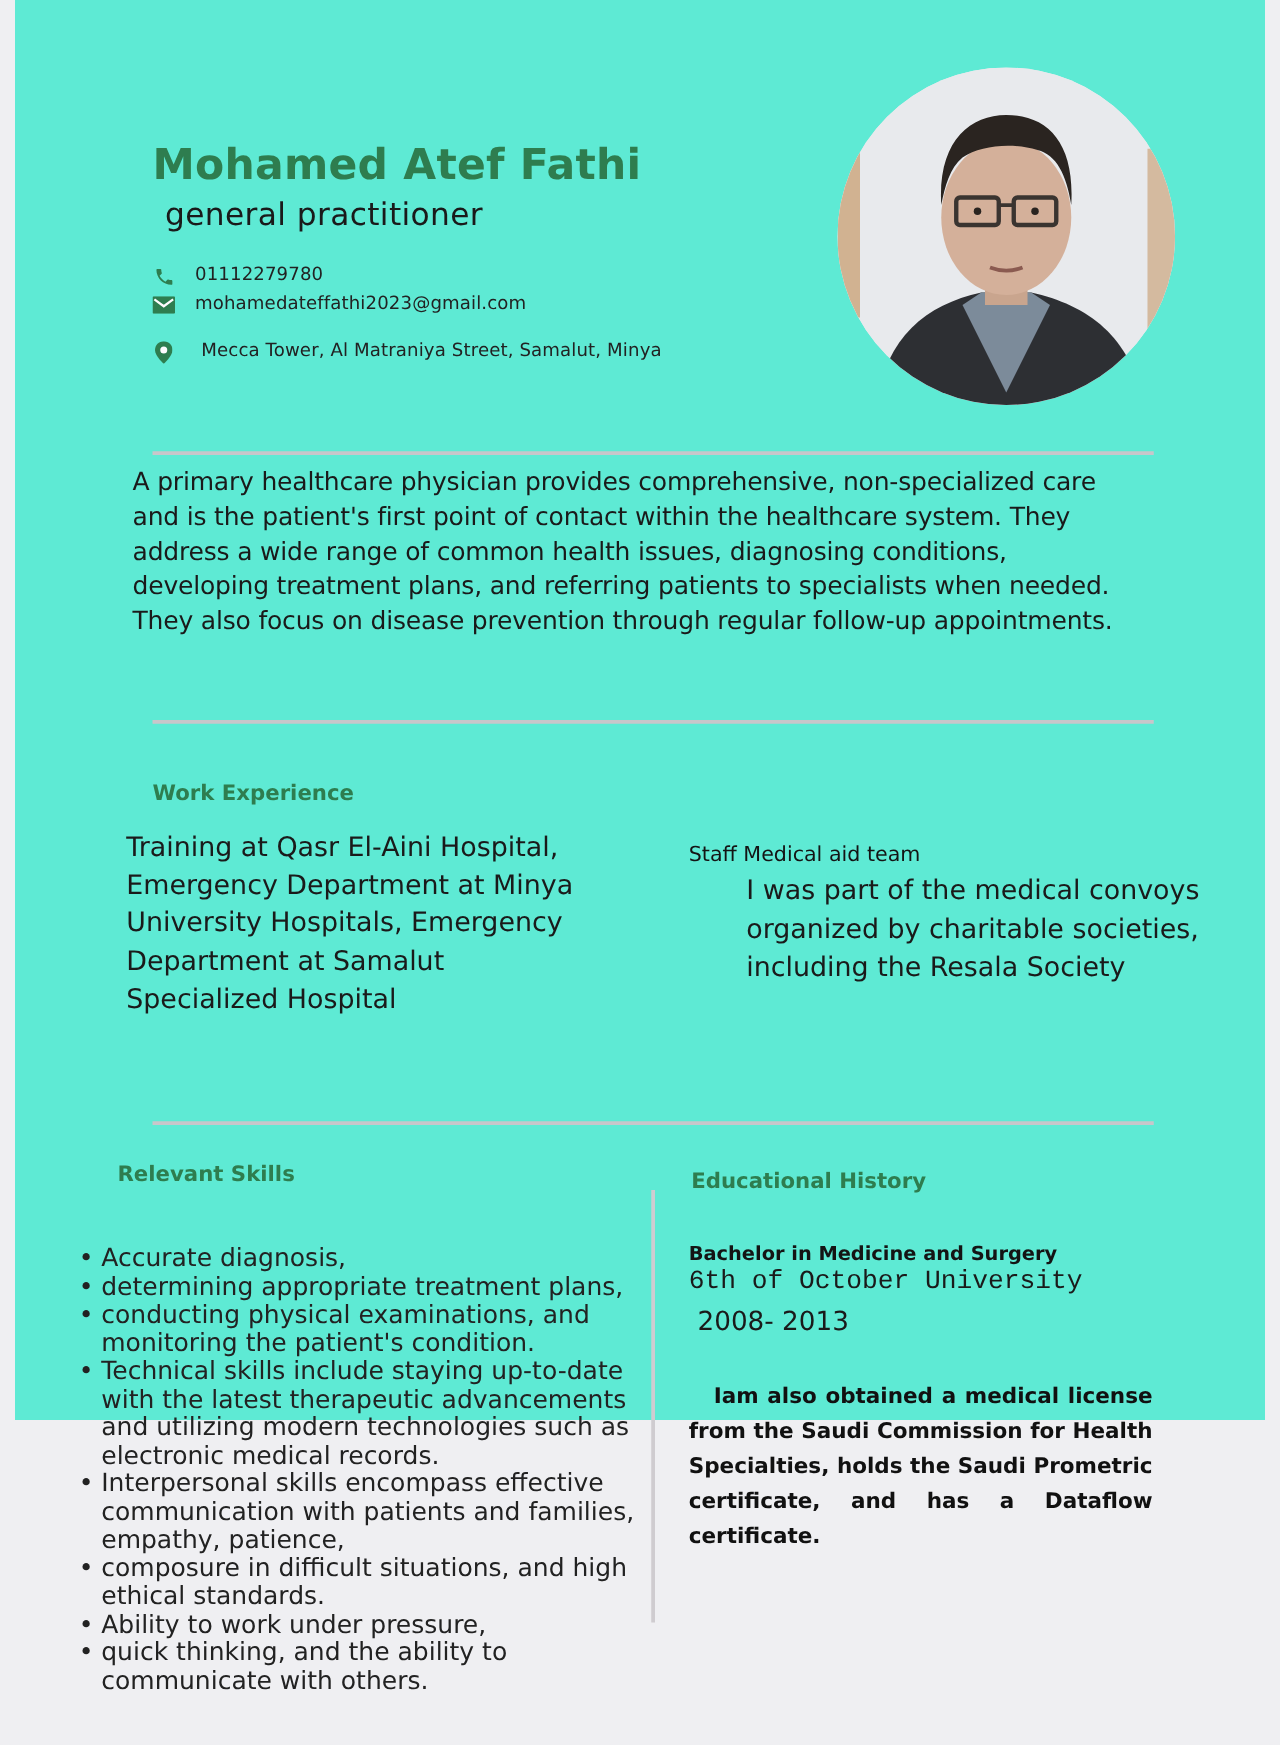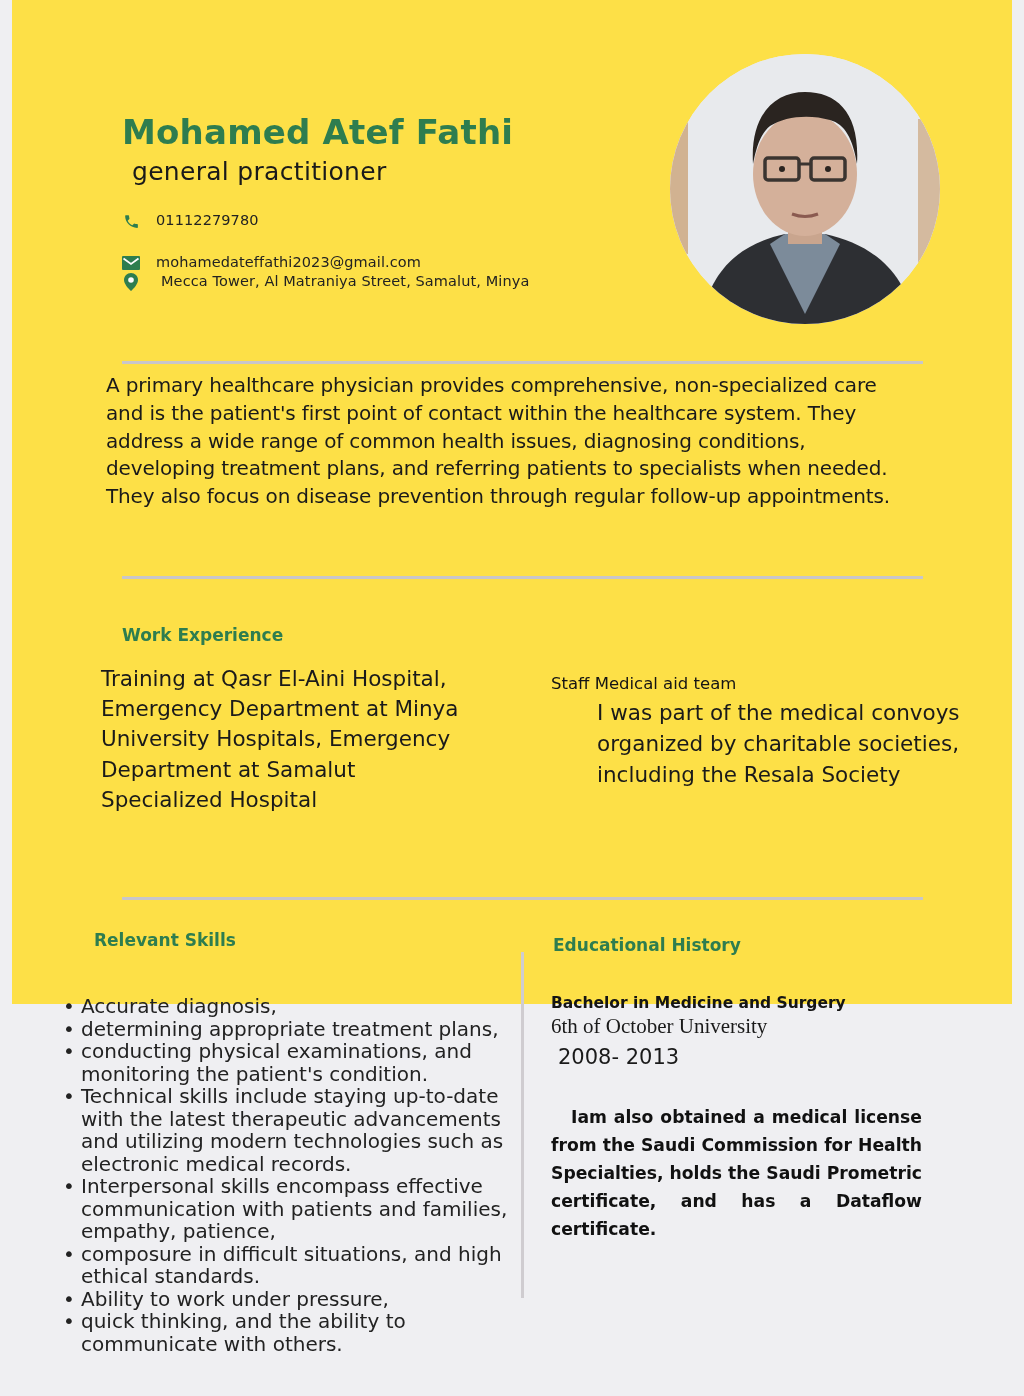--- a/index.html
+++ b/index.html
@@ -6,22 +6,22 @@
   body {
     width: 1024px; height: 1396px;
     background: #efeff2;
     position: relative;
     overflow: hidden;
     font-family: "Liberation Sans", "DejaVu Sans", sans-serif;
     color: #141414;
   }
   .page {
     position: absolute; left: 12px; top: 0;
-    width: 1000px; height: 1004px;
-    background: #fde047;
+    width: 1000px; height: 1136px;
+    background: #5eead4;
   }
   .abs { position: absolute; }
   .green { color: #2e7d4f; }
   .name {
     left: 110px; top: 112px;
     font-size: 34px; font-weight: bold; letter-spacing: 0.2px;
     font-family: "DejaVu Sans", sans-serif;
   }
   .role {
     left: 120px; top: 157px;
@@ -85,21 +85,21 @@
   .skills li::before {
     content: "•"; position: absolute; left: 3px; top: 0; color: #222;
   }
   .edu-degree {
     left: 539px; top: 994px;
     font-size: 15.5px; font-weight: bold;
     font-family: "DejaVu Sans", sans-serif;
   }
   .edu-uni {
     left: 539px; top: 1014px;
-    font-size: 21px; font-family: Liberation Serif, serif; color: #1a1a1a;
+    font-size: 21px; font-family: Liberation Mono, monospace; color: #1a1a1a;
   }
   .edu-years {
     left: 546px; top: 1045px;
     font-size: 21px; font-family: "DejaVu Sans", sans-serif; color: #1a1a1a;
   }
   .edu-note {
     left: 539px; top: 1103px; width: 371px;
     font-size: 17.2px; line-height: 28px; font-weight: bold;
     text-align: justify; text-indent: 20px;
     font-family: "DejaVu Sans", sans-serif;
@@ -116,21 +116,21 @@
 
   <div class="abs contact-row" style="top:212px;">
     <span class="ic">
       <svg width="17" height="17" viewBox="0 0 24 24">
           <path fill="#2e7d4f" d="M6.6 10.8c1.4 2.8 3.8 5.1 6.6 6.6l2.2-2.2c.3-.3.7-.4 1-.2 1.1.4 2.3.6 3.6.6.6 0 1 .4 1 1V20c0 .6-.4 1-1 1C10.6 21 3 13.4 3 4c0-.6.4-1 1-1h3.5c.6 0 1 .4 1 1 0 1.3.2 2.5.6 3.6.1.3 0 .7-.2 1L6.6 10.8z"></path>
         </svg>
     </span>
     <span class="txt">01112279780</span>
   </div>
 
-  <div class="abs contact-row" style="top:254px;">
+  <div class="abs contact-row" style="top:235px;">
     <span class="ic">
       <svg width="18" height="14" viewBox="0 0 18 14">
           <rect x="0" y="0" width="18" height="14" rx="1" fill="#2e7d4f"></rect>
           <path d="M1.5 2.5 L9 8 L16.5 2.5" stroke="#fdfbfd" stroke-width="1.8" fill="none"></path>
         </svg>
     </span>
     <span class="txt">mohamedateffathi2023@gmail.com</span>
   </div>
 
   <div class="abs contact-row" style="top:273px;">

